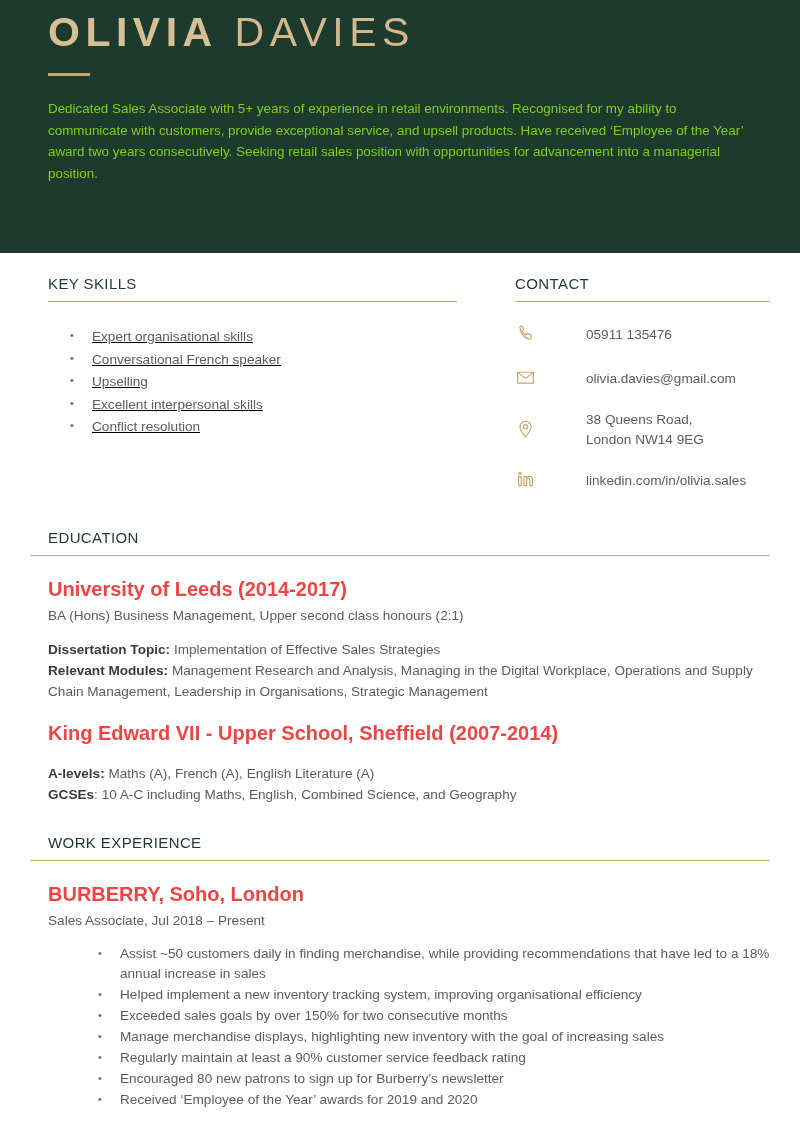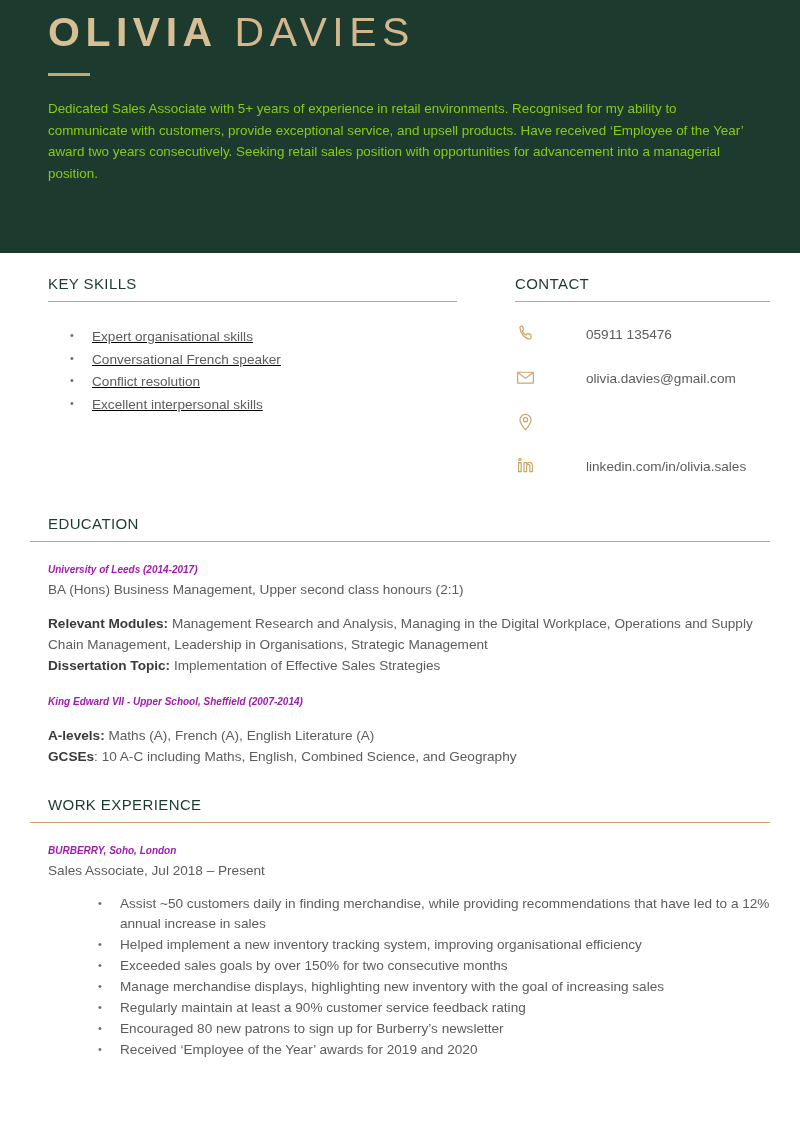--- a/index.html
+++ b/index.html
@@ -135,25 +135,24 @@
     font-size: 13.6px;
     line-height: 20px;
     padding-left: 17px;
   }
 
   
   .section-block { padding-top: 17px; }
   .section-inner { padding-left: 18px; }
 
   .entry-title {
-    color: #a21caf;
-    font-size: 10px;
+    color: #ef4444;
+    font-size: 20px;
     font-weight: bold;
     margin-bottom: 5px;
-    font-style: italic;
   }
   .entry-sub {
     color: #5c5c5c;
     font-size: 13.6px;
     line-height: 20px;
   }
   .entry-line {
     color: #5c5c5c;
     font-size: 13.6px;
     line-height: 21px;
@@ -202,22 +201,23 @@
     <div class="two-col">
 
       <div class="col-left">
         <div class="sec-head-wrap">
           <div class="sec-head">KEY SKILLS</div>
         </div>
         <div class="rule"></div>
         <ul class="skills-list">
           <li>Expert organisational skills</li>
           <li>Conversational French speaker</li>
+          <li>Upselling</li>
+          <li>Excellent interpersonal skills</li>
           <li>Conflict resolution</li>
-          <li>Excellent interpersonal skills</li>
         </ul>
       </div>
 
       <div class="col-right">
         <div class="sec-head-wrap">
           <div class="sec-head">CONTACT</div>
         </div>
         <div class="rule"></div>
         <div class="contact-list">
 
@@ -240,20 +240,21 @@
             <span class="contact-text">olivia.davies@gmail.com</span>
           </div>
 
           <div class="contact-item">
             <span class="contact-icon">
               <svg width="21" height="21" viewBox="0 0 24 24" fill="none" stroke="#c9a76a" stroke-width="1.4" stroke-linecap="round" stroke-linejoin="round">
                 <path d="M12 21.5c4.2-5 6.3-8.5 6.3-11.3A6.3 6.3 0 0 0 5.7 10.2c0 2.8 2.1 6.3 6.3 11.3z"></path>
                 <circle cx="12" cy="10" r="2.4"></circle>
               </svg>
             </span>
+            <span class="contact-text"><span>38 Queens Road,<br>London NW14 9EG</span></span>
           </div>
 
           <div class="contact-item">
             <span class="contact-icon">
               <svg width="21" height="21" viewBox="0 0 24 24" fill="none" stroke="#c9a76a" stroke-width="1.4" stroke-linecap="round" stroke-linejoin="round">
                 <circle cx="5.6" cy="5.1" r="1.3"></circle>
                 <rect x="4.1" y="8.6" width="3" height="10.4"></rect>
                 <path d="M10.3 19V8.6h3v1.5c.6-1 1.7-1.7 3.1-1.7 2.2 0 3.5 1.4 3.5 3.9V19h-3v-6.1c0-1.3-.6-2.1-1.8-2.1-1.1 0-1.8.8-1.8 2.1V19z"></path>
               </svg>
             </span>
@@ -270,22 +271,22 @@
       </div>
       <div style="height:9px"></div>
       <div class="rule"></div>
 
       <div class="section-inner" style="padding-top:22px">
 
         <div>
           <div class="entry-title">University of Leeds (2014-2017)</div>
           <div class="entry-sub">BA (Hons) Business Management, Upper second class honours (2:1)</div>
           <div class="gap-sm"></div>
+          <div class="entry-line"><b>Dissertation Topic:</b><span> Implementation of Effective Sales Strategies</span></div>
           <div class="entry-line"><b>Relevant Modules:</b><span> Management Research and Analysis, Managing in the Digital Workplace, Operations and Supply Chain Management, Leadership in Organisations, Strategic Management</span></div>
-          <div class="entry-line"><b>Dissertation Topic:</b><span> Implementation of Effective Sales Strategies</span></div>
         </div>
 
         <div class="gap-md"></div>
 
         <div>
           <div class="entry-title">King Edward VII - Upper School, Sheffield (2007-2014)</div>
           <div class="gap-sm"></div>
           <div class="entry-line"><b>A-levels:</b><span> Maths (A), French (A), English Literature (A)</span></div>
           <div class="entry-line"><b>GCSEs</b><span>: 10 A-C including Maths, English, Combined Science, and Geography</span></div>
         </div>
@@ -298,21 +299,21 @@
         <div class="sec-head">WORK EXPERIENCE</div>
       </div>
       <div style="height:9px"></div>
       <div class="rule"></div>
 
       <div class="section-inner" style="padding-top:22px">
         <div>
           <div class="entry-title">BURBERRY, Soho, London</div>
           <div class="entry-sub">Sales Associate, Jul 2018 – Present</div>
           <ul class="work-bullets">
-            <li>Assist ~50 customers daily in finding merchandise, while providing recommendations that have led to a 12% annual increase in sales</li>
+            <li>Assist ~50 customers daily in finding merchandise, while providing recommendations that have led to a 18% annual increase in sales</li>
             <li>Helped implement a new inventory tracking system, improving organisational efficiency</li>
             <li>Exceeded sales goals by over 150% for two consecutive months</li>
             <li>Manage merchandise displays, highlighting new inventory with the goal of increasing sales</li>
             <li>Regularly maintain at least a 90% customer service feedback rating</li>
             <li>Encouraged 80 new patrons to sign up for Burberry’s newsletter</li>
             <li>Received ‘Employee of the Year’ awards for 2019 and 2020</li>
           </ul>
         </div>
       </div>
     </div>

